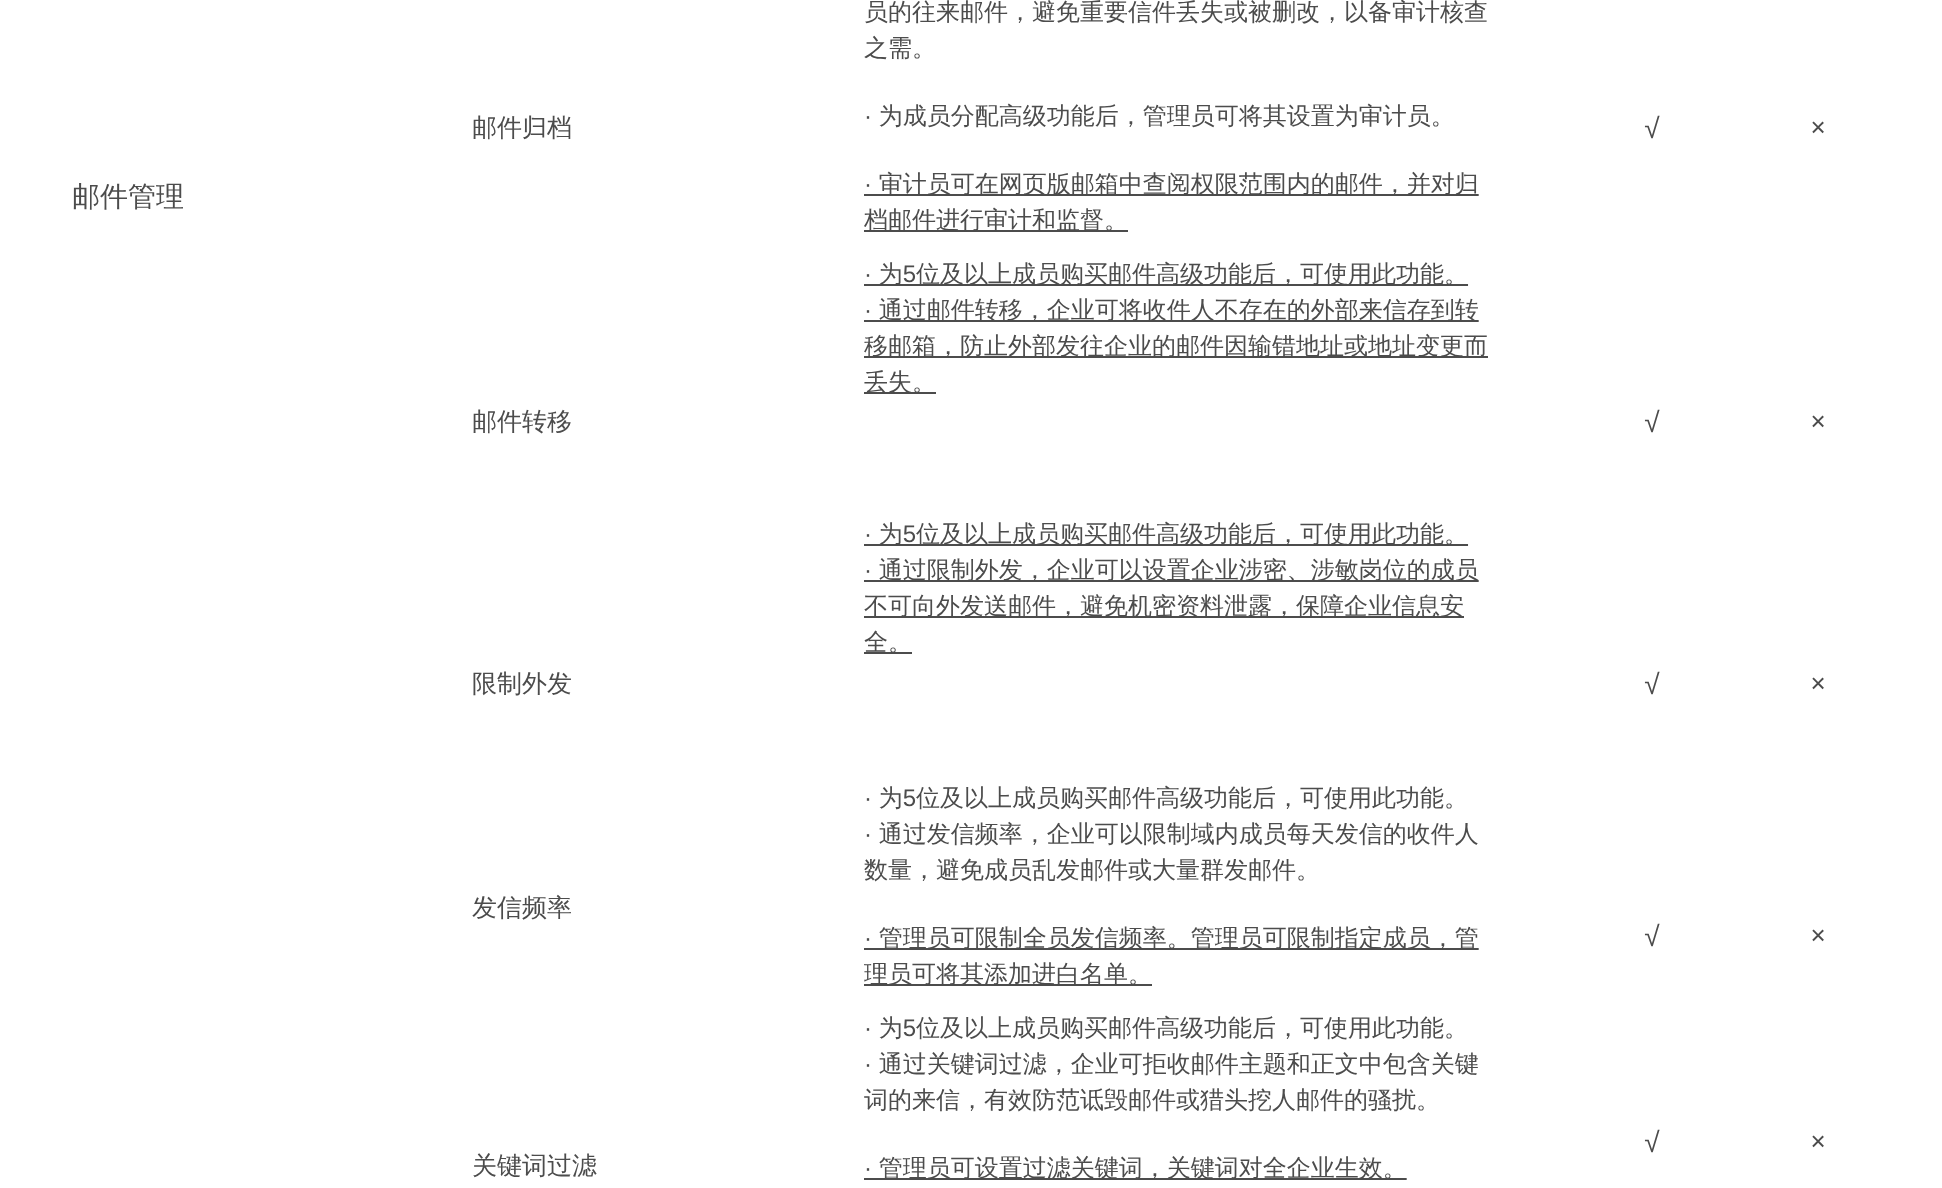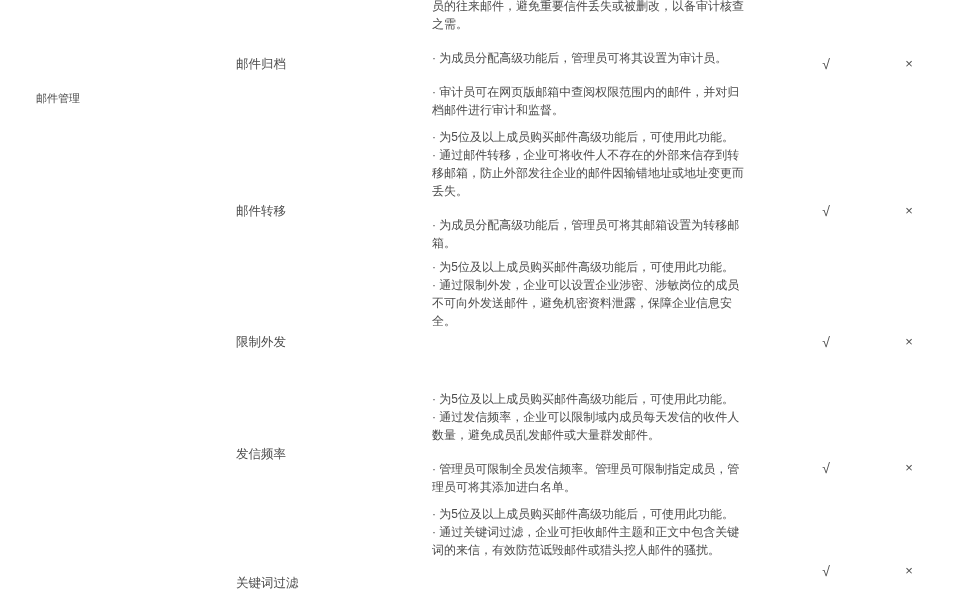--- a/index.html
+++ b/index.html
@@ -11,42 +11,42 @@
   }
   .screen {
     position: relative;
     width: 971px; height: 594px;
     overflow: hidden;
     background: #ffffff;
   }
   .cell { position: absolute; }
   .category-label {
     left: 36px;
-    font-size: 11px;
+    font-size: 14px;
     line-height: 18px;
     white-space: nowrap;
   }
   .feature-label {
     left: 223px;
     font-size: 12.5px;
     line-height: 18px;
     white-space: nowrap;
     margin-left: 13px;
   }
   .desc {
     left: 432px;
     width: 360px;
     font-size: 12px;
     line-height: 18px;
   }
   .desc p {
     margin: 0 0 16px 0;
     white-space: pre-line;
   }
-  .desc p:last-child { margin-bottom: 0; }
+  .desc p:last-child { margin-bottom: 0; text-decoration: underline; }
   .mark {
     width: 40px;
     text-align: center;
     line-height: 18px;
   }
   .mark.check { left: 806px; font-size: 14px; }
   .mark.cross { left: 889px; font-size: 13px; }
 </style>
 </head>
 <body>
@@ -68,22 +68,20 @@
     <div class="cell mark cross" style="top:55px">×</div>
   </div>
 
   <div>
     <div class="cell feature-label" style="top:202px">邮件转移</div>
     <div class="cell desc" style="top:128px">
       <p>· 为5位及以上成员购买邮件高级功能后，可使用此功能。
 · 通过邮件转移，企业可将收件人不存在的外部来信存到转
 移邮箱，防止外部发往企业的邮件因输错地址或地址变更而
 丢失。</p>
-      <p>· 为成员分配高级功能后，管理员可将其邮箱设置为转移邮
-箱。</p>
     </div>
     <div class="cell mark check" style="top:202px">√</div>
     <div class="cell mark cross" style="top:202px">×</div>
   </div>
 
   <div>
     <div class="cell feature-label" style="top:333px">限制外发</div>
     <div class="cell desc" style="top:258px">
       <p>· 为5位及以上成员购买邮件高级功能后，可使用此功能。
 · 通过限制外发，企业可以设置企业涉密、涉敏岗位的成员
@@ -106,18 +104,19 @@
     <div class="cell mark check" style="top:459px">√</div>
     <div class="cell mark cross" style="top:459px">×</div>
   </div>
 
   <div>
     <div class="cell feature-label" style="top:574px">关键词过滤</div>
     <div class="cell desc" style="top:505px">
       <p>· 为5位及以上成员购买邮件高级功能后，可使用此功能。
 · 通过关键词过滤，企业可拒收邮件主题和正文中包含关键
 词的来信，有效防范诋毁邮件或猎头挖人邮件的骚扰。</p>
+      <p>· 管理员可设置过滤关键词，关键词对全企业生效。</p>
     </div>
     <div class="cell mark check" style="top:562px">√</div>
     <div class="cell mark cross" style="top:562px">×</div>
   </div>
 
 </div>
 
 </body></html>

